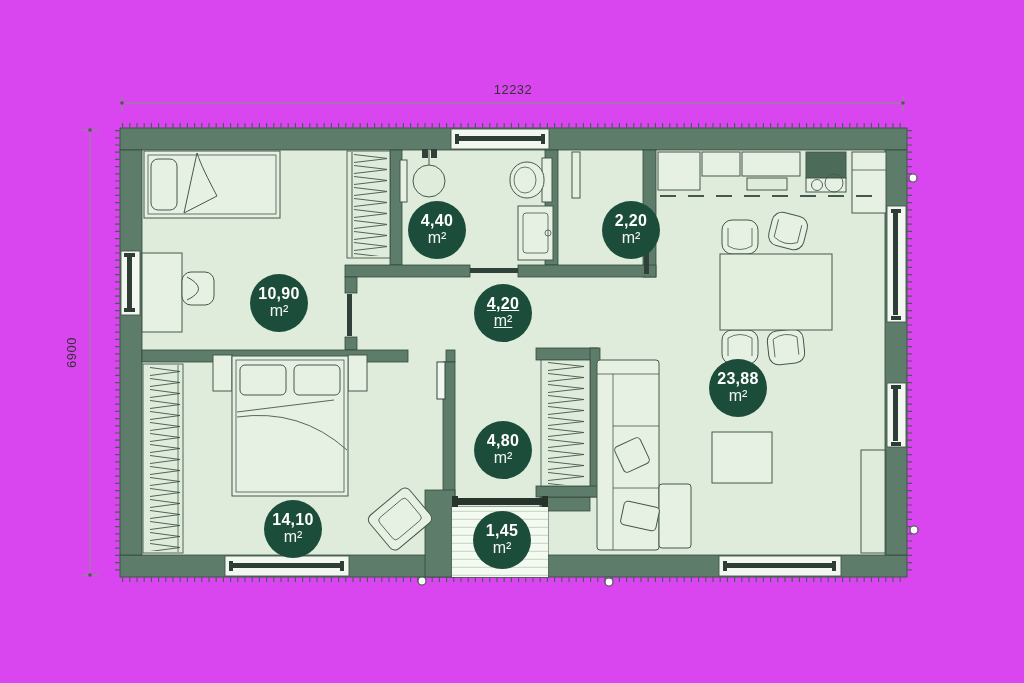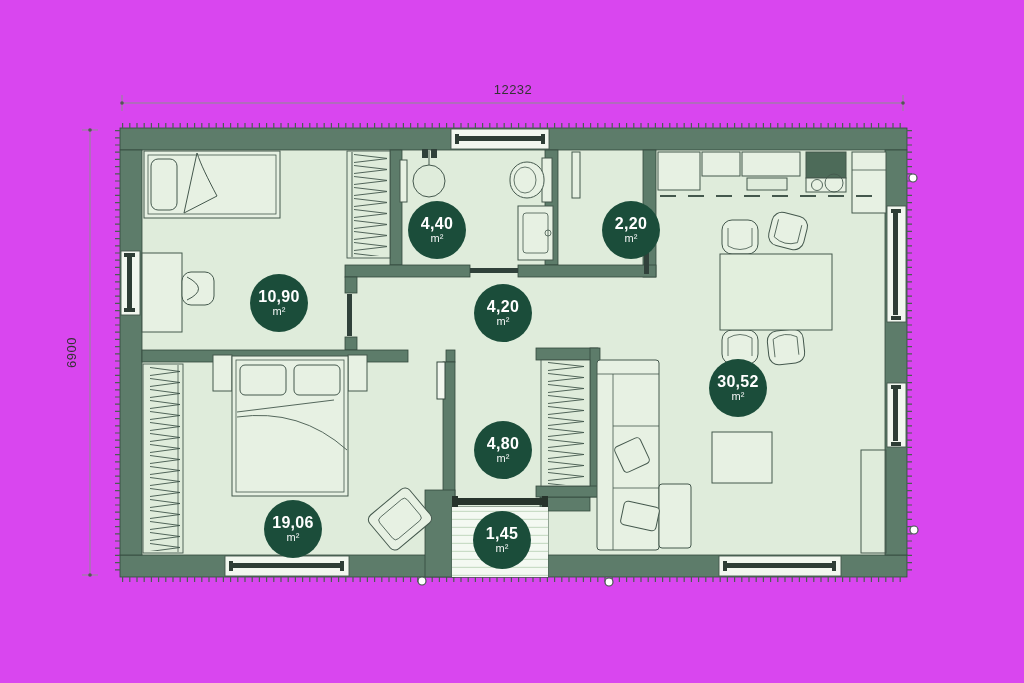--- a/index.html
+++ b/index.html
@@ -16,21 +16,21 @@
     width:58px;height:58px;
     border-radius:50%;
     background:#1b4d3a;
     color:#ffffff;
     display:flex;flex-direction:column;
     align-items:center;justify-content:center;
     line-height:1.05;
     z-index:5;
   }
   .room-badge .v{font-size:16px;font-weight:700;letter-spacing:.3px;}
-  .room-badge .u{font-size:11px;opacity:.95;}
+  .room-badge .u{font-size:16px;opacity:.95;}
   .dim-label{
     position:absolute;
     font-size:13px;
     color:#333333;
     letter-spacing:.5px;
     font-weight:400;
     z-index:4;
     white-space:nowrap;
   }
   .dim-label.vertical{
@@ -304,34 +304,34 @@
     <span class="u">m²</span>
   </div>
   <div class="room-badge" style="left:602px;top:201px;">
     <span class="v">2,20</span>
     <span class="u">m²</span>
   </div>
   <div class="room-badge" style="left:250px;top:274px;">
     <span class="v">10,90</span>
     <span class="u">m²</span>
   </div>
-  <div class="room-badge" style="left:474px;top:284px;">
+  <div class="room-badge" style="left:474px;top:284px;text-decoration:underline;">
     <span class="v">4,20</span>
     <span class="u">m²</span>
   </div>
   <div class="room-badge" style="left:709px;top:359px;">
-    <span class="v">30,52</span>
+    <span class="v">23,88</span>
     <span class="u">m²</span>
   </div>
   <div class="room-badge" style="left:474px;top:421px;align-items:center;">
     <span class="v">4,80</span>
     <span class="u">m²</span>
   </div>
   <div class="room-badge" style="left:264px;top:500px;">
-    <span class="v">19,06</span>
+    <span class="v">14,10</span>
     <span class="u">m²</span>
   </div>
   <div class="room-badge" style="left:473px;top:511px;">
     <span class="v">1,45</span>
     <span class="u">m²</span>
   </div>
 
 </div>
 
 </body></html>

